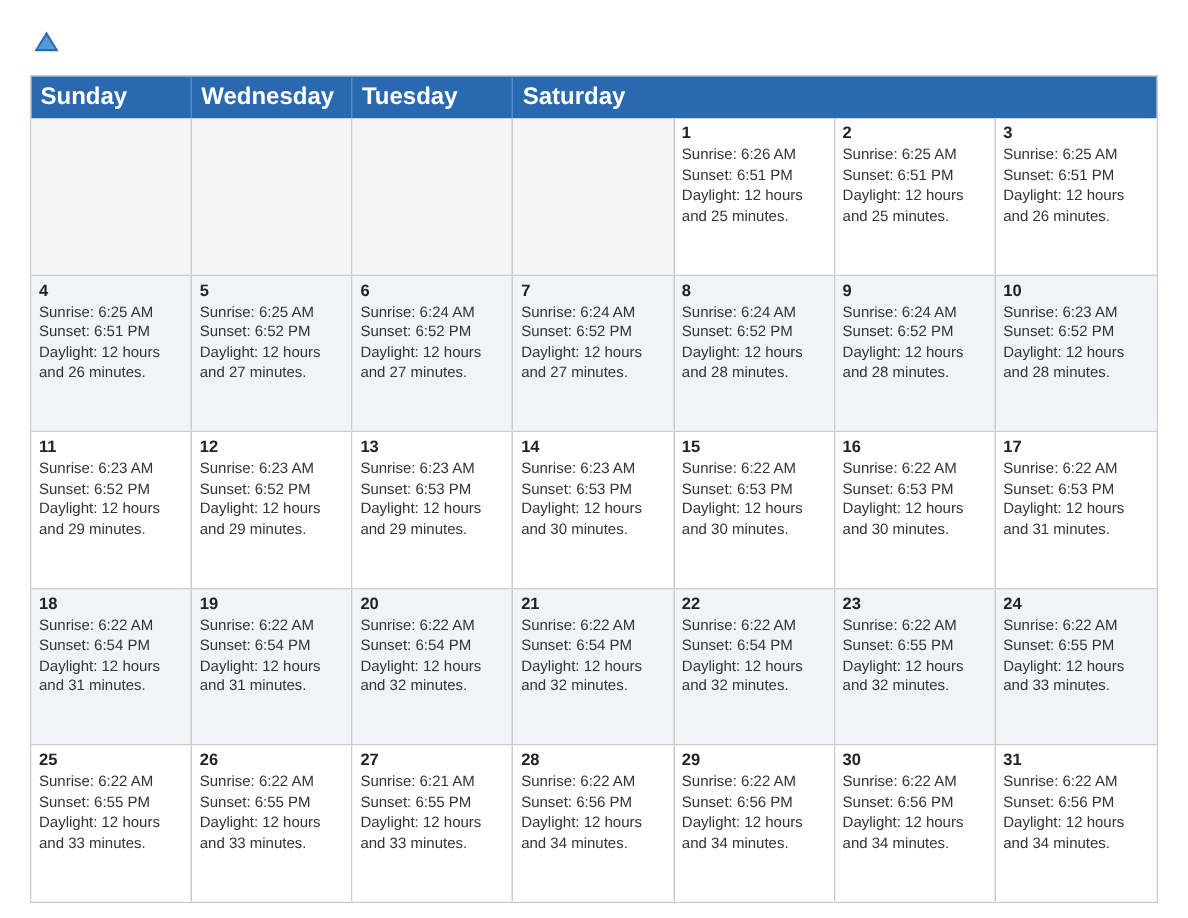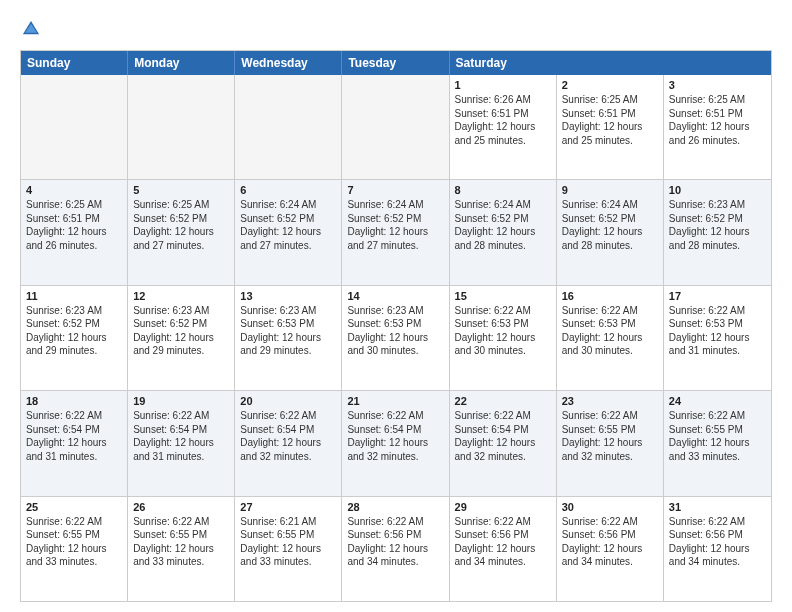--- a/index.html
+++ b/index.html
@@ -58,21 +58,21 @@
       flex-direction: column;
       border: 1px solid #ccc;
     }
     .cal-header-row {
       display: grid;
       grid-template-columns: repeat(7, 1fr);
       background: #2969b0;
     }
     .cal-header-cell {
       color: #fff;
-      font-size: 12px;
+      font-size: 16px;
       font-weight: bold;
       padding: 5px 6px;
       text-align: left;
       border-right: 1px solid #5588cc;
     }
     .cal-header-cell:last-child { border-right: none; }
     .cal-body {
       flex: 1;
       display: flex;
       flex-direction: column;
@@ -125,21 +125,20 @@
     </div>
     <div class="title-block">
       <div class="month-title"></div>
       <div class="location"></div>
     </div>
   </div>
 
   <div class="calendar">
     <div class="cal-header-row">
     <div class="cal-header-cell">Sunday</div>
-        <div class="cal-header-cell">Monday</div>
         <div class="cal-header-cell">Wednesday</div>
         <div class="cal-header-cell">Tuesday</div>
         <div class="cal-header-cell">Saturday</div>
       </div>
     <div class="cal-body">
     <div class="cal-week">
           <div class="cal-cell empty"></div>
           <div class="cal-cell empty"></div>
           <div class="cal-cell empty"></div>
           <div class="cal-cell empty"></div>

